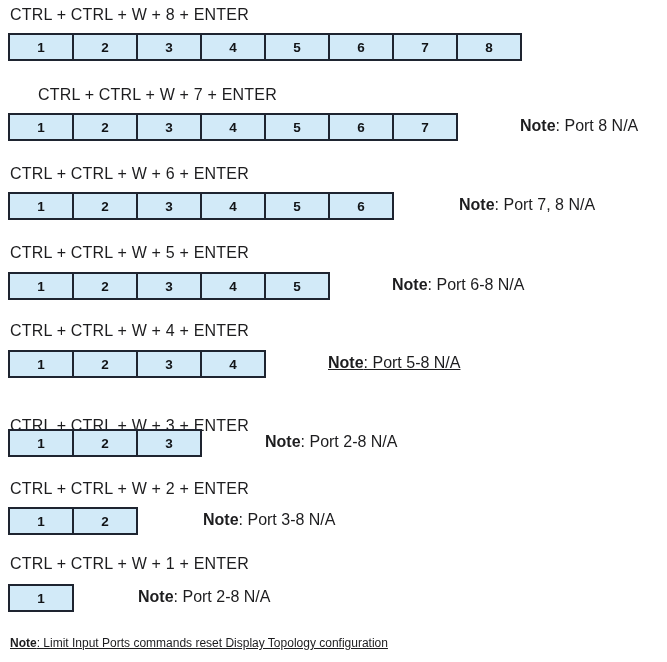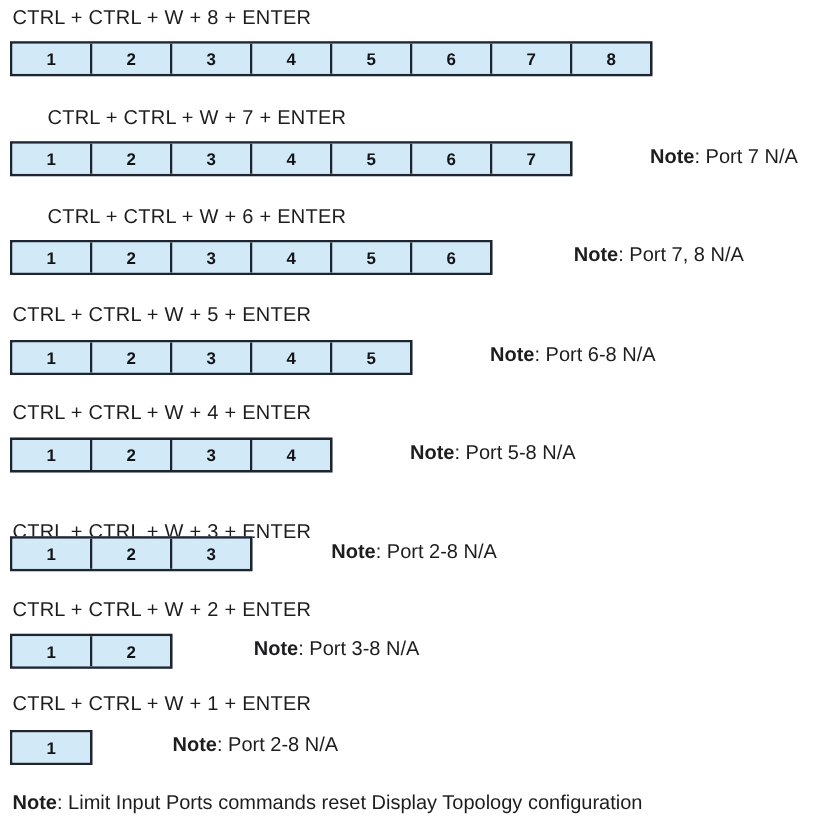--- a/index.html
+++ b/index.html
@@ -46,24 +46,25 @@
     font-size: 16px;
     line-height: 20px;
     white-space: nowrap;
     color: var(--text, #1d1d1f);
   }
   .note b { font-weight: 700; }
   .footer-note {
     position: absolute;
     left: 10px;
     top: 633px;
-    font-size: 16px;
+    font-size: 12px;
     line-height: 20px;
     white-space: nowrap;
     color: var(--text, #1d1d1f);
+    text-decoration: underline;
   }
   .footer-note b { font-weight: 700; }
 </style>
 </head>
 <body>
 
 <div id="page" style="--bg: #ffffff; --fill: #d2eaf8; --border: #1e2430; --text: #1d1d1f;">
   <div id="sections">
       <div class="cmd" style="top: 5px;">CTRL + CTRL + W + 8 + ENTER</div>
       <div class="bar" style="top: 33px;">
@@ -79,22 +80,22 @@
       <div class="cmd" style="top: 85px; margin-left: 28px;">CTRL + CTRL + W + 7 + ENTER</div>
       <div class="bar" style="top: 113px;">
         <div class="cell">1</div>
         <div class="cell">2</div>
         <div class="cell">3</div>
         <div class="cell">4</div>
         <div class="cell">5</div>
         <div class="cell">6</div>
         <div class="cell">7</div>
       </div>
-      <div class="note" style="left: 520px; top: 116px;"><b>Note</b><span>: Port 7 N/A</span></div>
-      <div class="cmd" style="top: 164px; margin-left: 28px;">CTRL + CTRL + W + 6 + ENTER</div>
+      <div class="note" style="left: 520px; top: 116px;"><b>Note</b><span>: Port 8 N/A</span></div>
+      <div class="cmd" style="top: 164px;">CTRL + CTRL + W + 6 + ENTER</div>
       <div class="bar" style="top: 192px;">
         <div class="cell">1</div>
         <div class="cell">2</div>
         <div class="cell">3</div>
         <div class="cell">4</div>
         <div class="cell">5</div>
         <div class="cell">6</div>
       </div>
       <div class="note" style="left: 459px; top: 195px;"><b>Note</b><span>: Port 7, 8 N/A</span></div>
       <div class="cmd" style="top: 243px;">CTRL + CTRL + W + 5 + ENTER</div>
@@ -106,21 +107,21 @@
         <div class="cell">5</div>
       </div>
       <div class="note" style="left: 392px; top: 275px;"><b>Note</b><span>: Port 6-8 N/A</span></div>
       <div class="cmd" style="top: 321px;">CTRL + CTRL + W + 4 + ENTER</div>
       <div class="bar" style="top: 350px;">
         <div class="cell">1</div>
         <div class="cell">2</div>
         <div class="cell">3</div>
         <div class="cell">4</div>
       </div>
-      <div class="note" style="left: 328px; top: 353px;"><b>Note</b><span>: Port 5-8 N/A</span></div>
+      <div class="note" style="left: 328px; top: 353px; text-decoration: underline;"><b>Note</b><span>: Port 5-8 N/A</span></div>
       <div class="cmd" style="top: 400px; margin-top: 16px;">CTRL + CTRL + W + 3 + ENTER</div>
       <div class="bar" style="top: 429px;">
         <div class="cell">1</div>
         <div class="cell">2</div>
         <div class="cell">3</div>
       </div>
       <div class="note" style="left: 265px; top: 432px;"><b>Note</b><span>: Port 2-8 N/A</span></div>
       <div class="cmd" style="top: 479px;">CTRL + CTRL + W + 2 + ENTER</div>
       <div class="bar" style="top: 507px;">
         <div class="cell">1</div>

